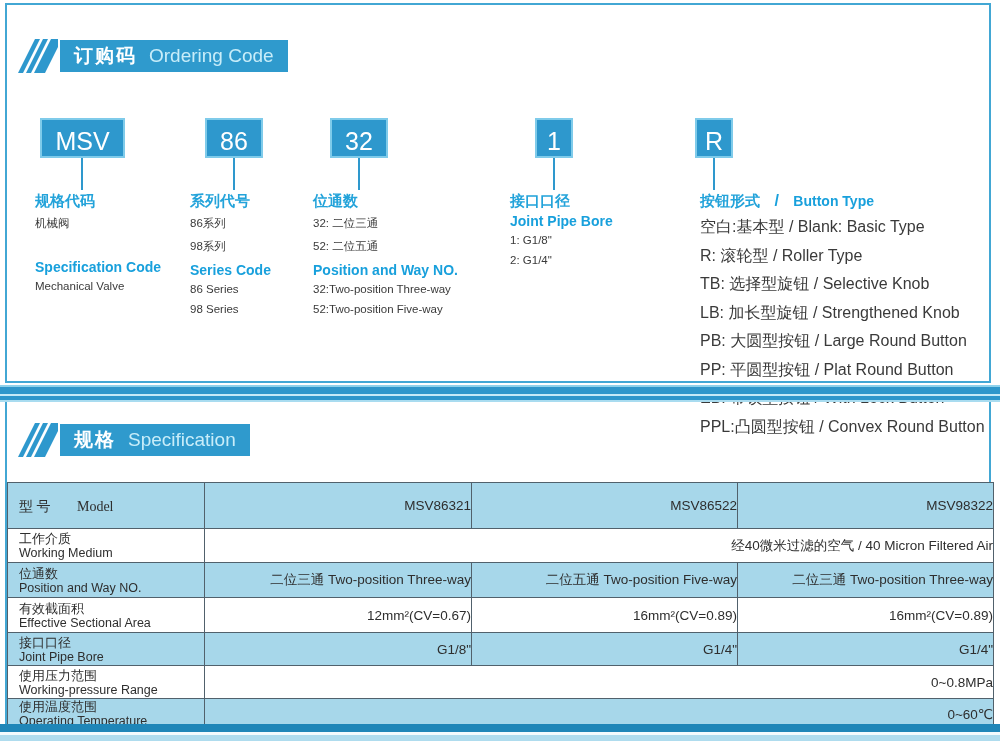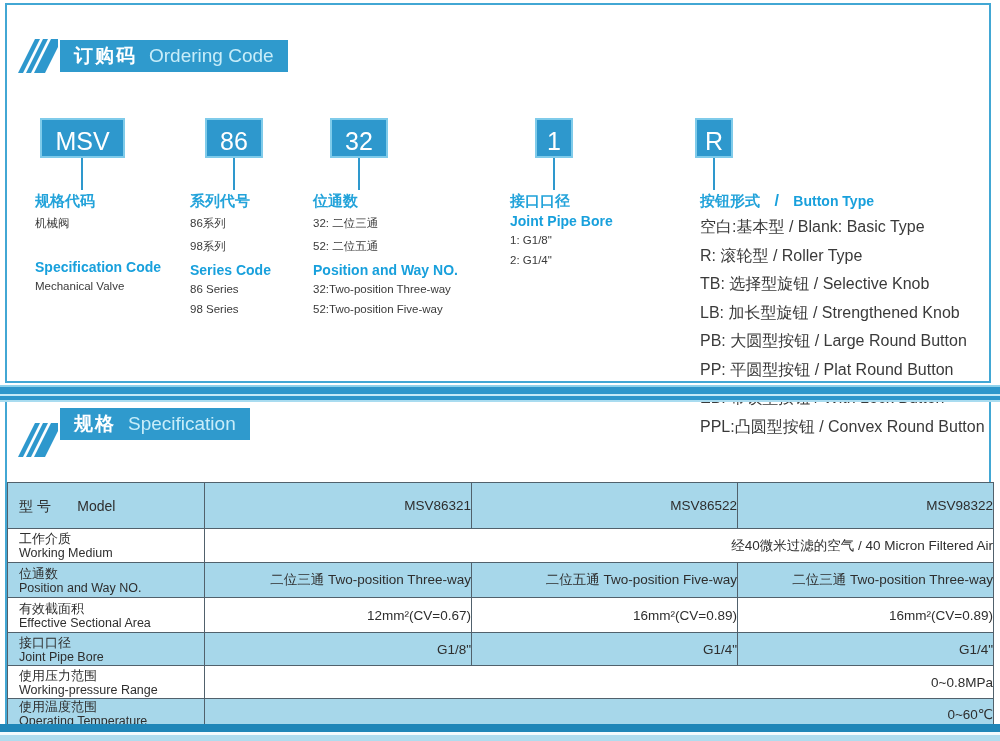--- a/index.html
+++ b/index.html
@@ -34,21 +34,21 @@
   .bt-sep{color:#18A0DC;font-weight:bold;margin:0 10px;}
 
   
   table.spec-table{border-collapse:collapse;table-layout:fixed;width:986px;}
   .spec-table td{border:1px solid #51616C;padding:0;box-sizing:border-box;}
   .r-blue td{background:#A7D7EA;}
   .r-white td{background:#FFFFFF;}
   .lbl{padding-left:11px !important;vertical-align:middle;}
   .lbl-zh{display:block;font-size:13px;color:#2E2E2E;line-height:15px;}
   .lbl-en{display:block;font-size:12.5px;color:#2E2E2E;line-height:14px;}
-  .model-lbl .lbl-zh,.model-lbl .lbl-en{display:inline;font-size:14px;}
+  .model-lbl .lbl-zh,.model-lbl .lbl-en{display:inline;font-size:14px;font-family:Liberation Serif, serif;}
   .model-lbl .lbl-en{margin-left:22px;}
   .val{text-align:right;vertical-align:middle;font-size:13.5px;color:#2E2E2E;}
 </style>
 </head>
 <body>
 
 <div class="abs frame1"></div>
 
 <svg class="abs" style="left:18px;top:39px" width="40" height="34" viewBox="0 0 40 34">
   <polygon points="0,34 5,34 22,0 17,0" fill="#2E98CD"></polygon>
@@ -134,21 +134,21 @@
 <div class="abs divider"></div>
 
 <div class="abs frame2"></div>
 
 <svg class="abs" style="left:18px;top:423px" width="40" height="34" viewBox="0 0 40 34">
   <polygon points="0,34 5,34 22,0 17,0" fill="#2E98CD"></polygon>
   <polygon points="8,34 13,34 30,0 25,0" fill="#2E98CD"></polygon>
   <polygon points="16,34 27,34 44,0 33,0" fill="#2E98CD"></polygon>
 </svg>
 
-<div class="abs sec-bar" style="left:60px;top:408px">
+<div class="abs sec-bar" style="left:60px;top:424px">
   <span class="sec-zh">规格</span>
   <span class="sec-en">Specification</span>
 </div>
 
 <table class="abs spec-table" style="left:7px;top:482px">
   <colgroup>
     <col style="width:197px">
       <col style="width:267px">
       <col style="width:266px">
       <col style="width:256px">

